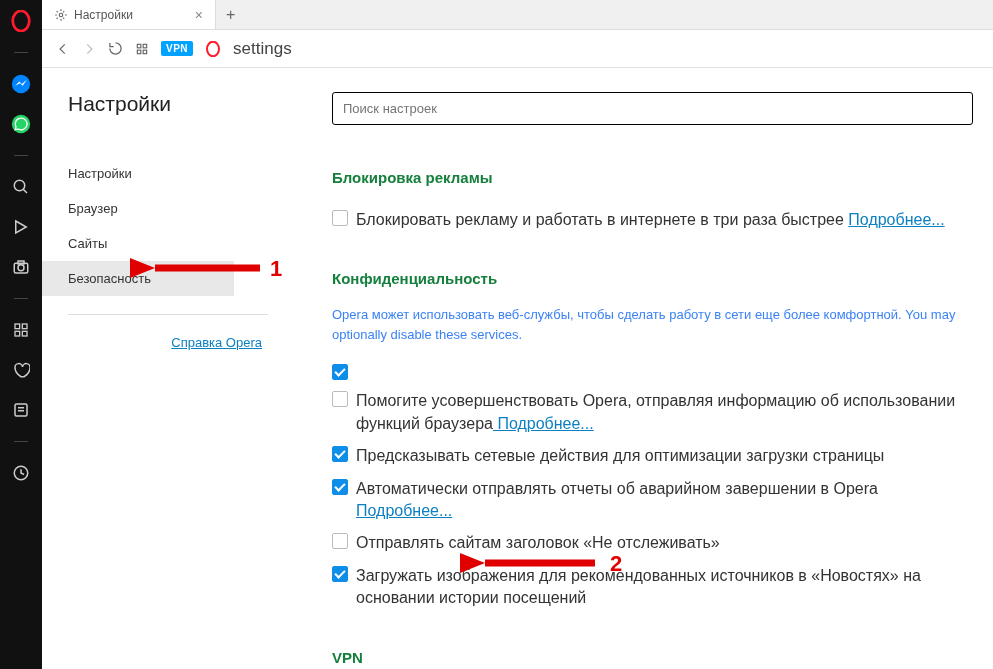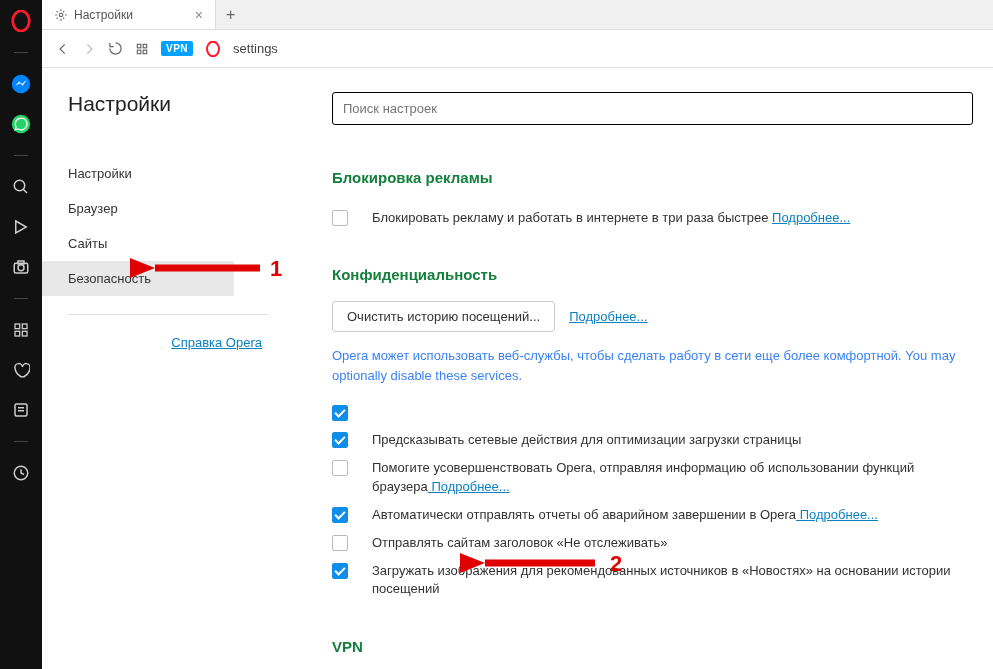--- a/index.html
+++ b/index.html
@@ -12,39 +12,39 @@
   .tab-bar { position: absolute; left: 42px; top: 0; right: 0; height: 30px; background: #f0f0f0; display: flex; align-items: center; border-bottom: 1px solid #ddd; }
   .tab { display: flex; align-items: center; gap: 6px; height: 100%; padding: 0 12px; background: #fff; border-right: 1px solid #ddd; font-size: 12px; color: #555; }
   .tab .close { color: #888; cursor: pointer; font-size: 14px; }
   .new-tab { padding: 0 10px; color: #666; font-size: 16px; cursor: pointer; }
   
   .addr-bar { position: absolute; left: 42px; top: 30px; right: 0; height: 38px; background: #fff; display: flex; align-items: center; gap: 12px; padding: 0 14px; border-bottom: 1px solid #e0e0e0; }
   .nav-btn { color: #888; cursor: pointer; display: flex; align-items: center; }
   .nav-btn svg { display: block; }
   .vpn-badge { background: #00a2ff; color: #fff; font-size: 10px; font-weight: bold; padding: 2px 5px; border-radius: 2px; letter-spacing: 0.5px; }
   .opera-o { width: 16px; height: 16px; }
-  .addr-text { color: #444; font-size: 13px; }
+  .addr-text { color: #444; font-size: 17px; }
   
   .content { position: absolute; left: 42px; top: 68px; right: 0; bottom: 0; display: flex; }
   
   .settings-nav { width: 220px; padding: 24px 0 0 26px; }
   .settings-nav h1 { font-size: 21px; font-weight: 400; color: #222; margin-bottom: 40px; }
   .settings-nav .nav-item { display: block; padding: 10px 0; font-size: 13px; color: #333; cursor: pointer; }
   .settings-nav .nav-item.active { background: #e8e8e8; margin-left: -26px; padding-left: 26px; padding-right: 10px; width: 192px; }
   .settings-nav .sep { height: 1px; background: #ddd; margin: 18px 0 14px 0; width: 200px; }
   .settings-nav a { color: #0d80c2; text-decoration: underline; cursor: pointer; display: block; padding: 6px 0; font-size: 13px; text-align: right; }
   
   .settings-main { flex: 1; padding: 24px 20px 0 70px; overflow-y: auto; position: relative; }
   .search-box { width: 100%; max-width: 690px; padding: 8px 10px; border: 1px solid #000000; border-radius: 3px; font-size: 13px; color: #888; margin-bottom: 44px; }
   
   .section { margin-bottom: 34px; max-width: 690px; }
   .section h2 { font-size: 15px; font-weight: 700; color: #15803d; margin-bottom: 18px; }
   .section .desc { font-size: 13px; color: #3b82f6; line-height: 1.5; margin: 14px 0; }
   
-  .check-row { display: flex; align-items: flex-start; gap: 24px; padding: 5px 0; font-size: 13px; color: #333; line-height: 1.4; }
+  .check-row { display: flex; align-items: flex-start; gap: 8px; padding: 5px 0; font-size: 16px; color: #333; line-height: 1.4; }
   .check { width: 16px; height: 16px; border: 1px solid #bbb; border-radius: 2px; flex-shrink: 0; margin-top: 1px; cursor: pointer; position: relative; }
   .check.on { background: #0f8ee9; border-color: #0f8ee9; }
   .check.on::after { content: ""; position: absolute; left: 4px; top: 1px; width: 4px; height: 8px; border: solid #fff; border-width: 0 2px 2px 0; transform: rotate(45deg); }
   .check-label { flex: 1; }
   .check-label a, .more-link { color: #0d80c2; text-decoration: underline; cursor: pointer; }
   
   .btn { display: inline-block; padding: 7px 14px; border: 1px solid #ccc; border-radius: 3px; background: #fff; font-size: 13px; color: #333; cursor: pointer; }
   .inline-row { display: flex; align-items: center; gap: 14px; margin-bottom: 4px; }
   
   
@@ -187,36 +187,32 @@
         <div class="check"></div>
         <div class="check-label">
           <span>Блокировать рекламу и работать в интернете в три раза быстрее</span>
           <a class="more-link">Подробнее...</a>
         </div>
       </div>
     </div>
 
     <div class="section">
       <h2>Конфиденциальность</h2>
-      <div class="inline-row">
-        <button class="btn">Очистить историю посещений...</button>
-        <a class="more-link">Подробнее...</a>
-      </div>
       <p class="desc">Opera может использовать веб-службы, чтобы сделать работу в сети еще более комфортной. You may optionally disable these services.</p>
       <div id="privacy-checks">
           <div class="check-row">
             <div class="check on"></div>
           </div>
           <div class="check-row">
-            <div class="check on"></div>
-            <div class="check-label"><span>Предсказывать сетевые действия для оптимизации загрузки страницы</span></div>
-          </div>
-          <div class="check-row">
             <div class="check"></div>
             <div class="check-label"><span>Помогите усовершенствовать Opera, отправляя информацию об использовании функций браузера</span><a class="more-link"> Подробнее...</a></div>
+          </div>
+          <div class="check-row">
+            <div class="check on"></div>
+            <div class="check-label"><span>Предсказывать сетевые действия для оптимизации загрузки страницы</span></div>
           </div>
           <div class="check-row">
             <div class="check on"></div>
             <div class="check-label"><span>Автоматически отправлять отчеты об аварийном завершении в Opera</span><a class="more-link"> Подробнее...</a></div>
           </div>
           <div class="check-row">
             <div class="check"></div>
             <div class="check-label"><span>Отправлять сайтам заголовок «Не отслеживать»</span></div>
           </div>
           <div class="check-row">

